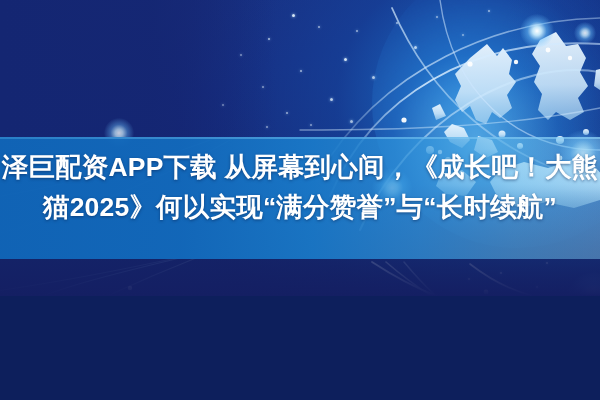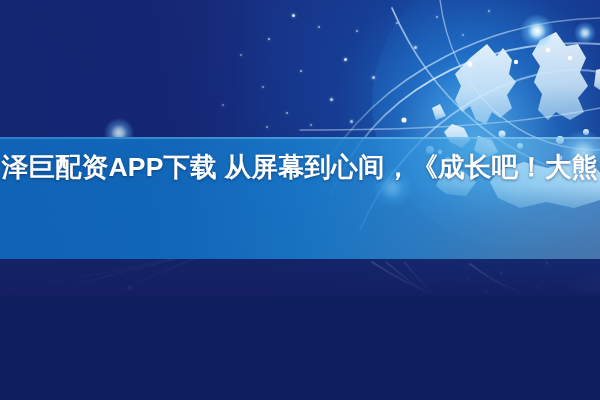--- a/index.html
+++ b/index.html
@@ -261,15 +261,16 @@
     <div class="star" style="left:508px;top:378px;width:2px;height:2px;opacity:.5;"></div>
   </div>
 
   <div class="bg-bottom-dark"></div>
 
   <div class="band"></div>
   <div class="band-top-edge"></div>
 
   <div class="headline">
     <span class="l1">泽巨配资APP下载 从屏幕到心间，《成长吧！大熊</span>
+    <span class="l2">猫2025》何以实现“满分赞誉”与“长时续航”</span>
   </div>
 
 </div>
 
 </body></html>

